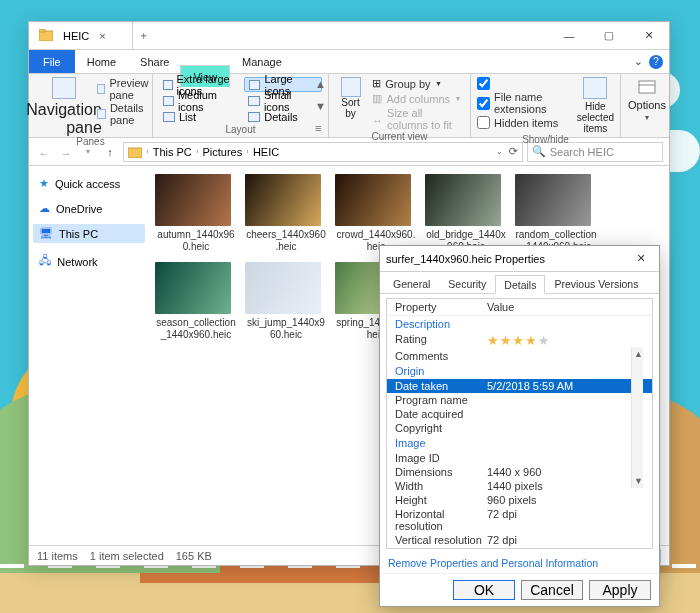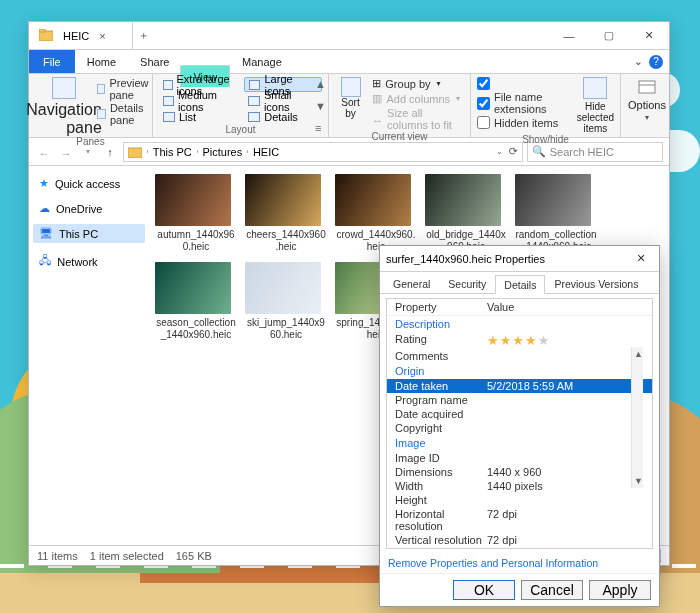--- a/index.html
+++ b/index.html
@@ -414,20 +414,21 @@
       <div class="prow">
           <span class="c1">Dimensions</span>
           <span class="c2">1440 x 960</span>
         </div>
       <div class="prow">
           <span class="c1">Width</span>
           <span class="c2">1440 pixels</span>
         </div>
       <div class="prow">
           <span class="c1">Height</span>
+          <span class="c2">960 pixels</span>
         </div>
       <div class="prow">
           <span class="c1">Horizontal resolution</span>
           <span class="c2">72 dpi</span>
         </div>
       <div class="prow">
           <span class="c1">Vertical resolution</span>
           <span class="c2">72 dpi</span>
         </div>
       <div class="prow"></div>

